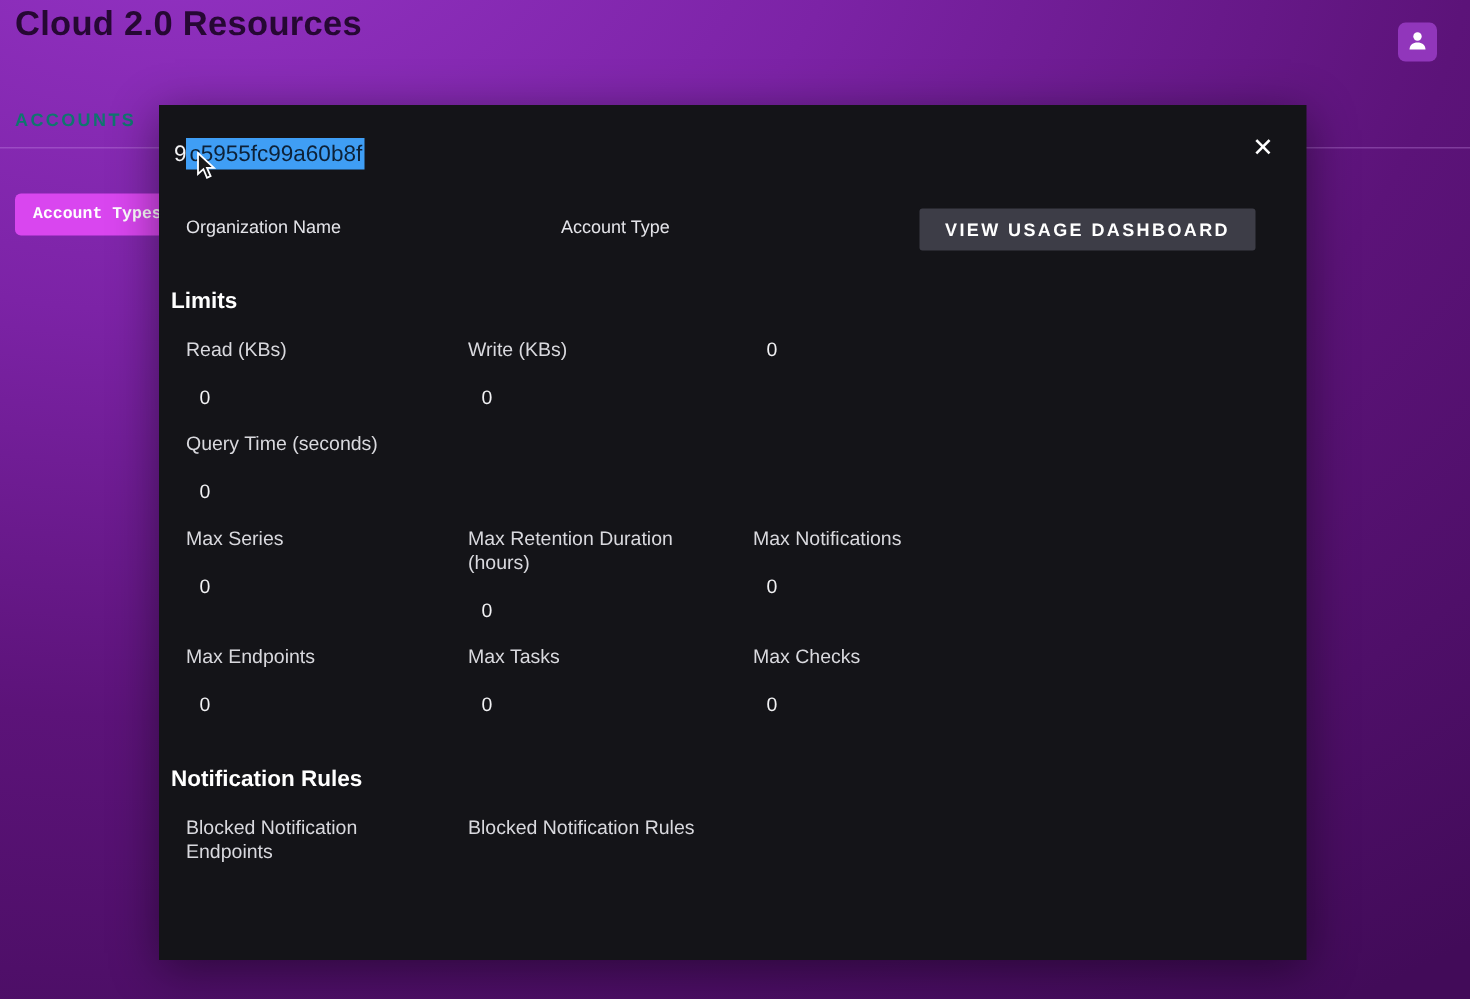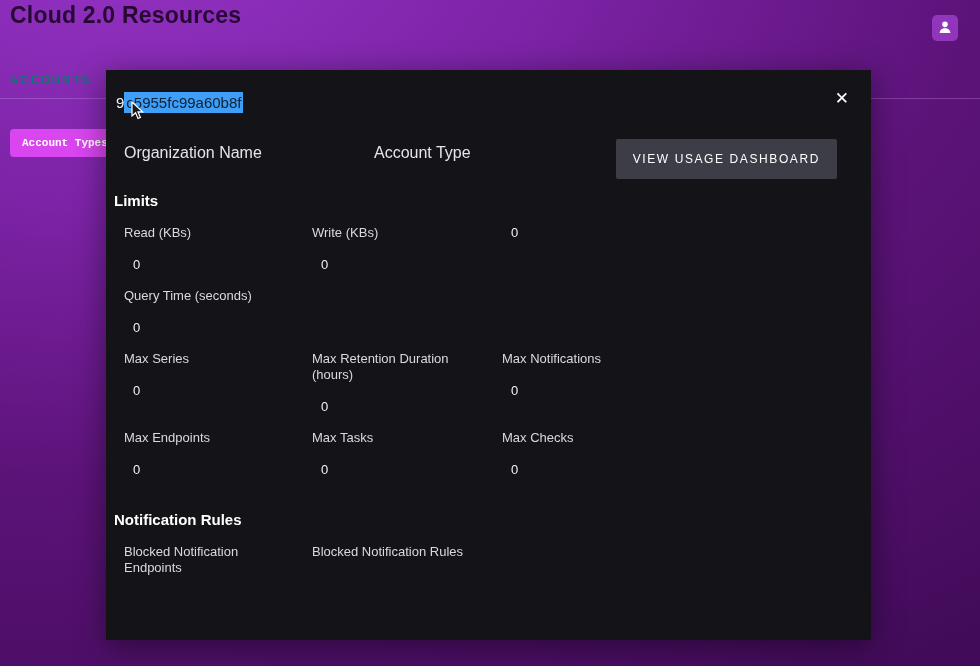--- a/index.html
+++ b/index.html
@@ -56,28 +56,28 @@
   .modal-id .sel {
     background: #3f9ef5; color: #0d2137; padding: 2px 2px;
   }
   .modal-close {
     position: absolute; right: 22px; top: 20px;
     background: none; border: none; color: #ffffff;
     font-size: 17px; line-height: 1; cursor: pointer; font-family: inherit;
   }
   .modal-header-labels {
     position: absolute; left: 18px; top: 74px;
-    display: flex; font-size: 16px; color: #e4e4e9;
+    display: flex; font-size: 12px; color: #e4e4e9;
   }
   .modal-header-labels .org { width: 250px; }
   .view-usage-btn {
     position: absolute; right: 34px; top: 69px;
-    height: 40px; padding: 0 17px;
+    height: 28px; padding: 0 17px;
     background: #3d3d47; color: #ffffff; border: none; border-radius: 2px;
-    font-size: 12px; font-weight: 400; letter-spacing: 1.6px;
+    font-size: 12px; font-weight: 700; letter-spacing: 1.6px;
     cursor: pointer; font-family: inherit;
   }
   .modal-body {
     position: absolute; left: 0; top: 122px; right: 0;
     padding: 0 18px;
   }
   .section-title {
     margin-left: -10px;
     font-size: 15px; font-weight: 700; color: #ffffff;
     line-height: 18px; margin-bottom: 15px;

